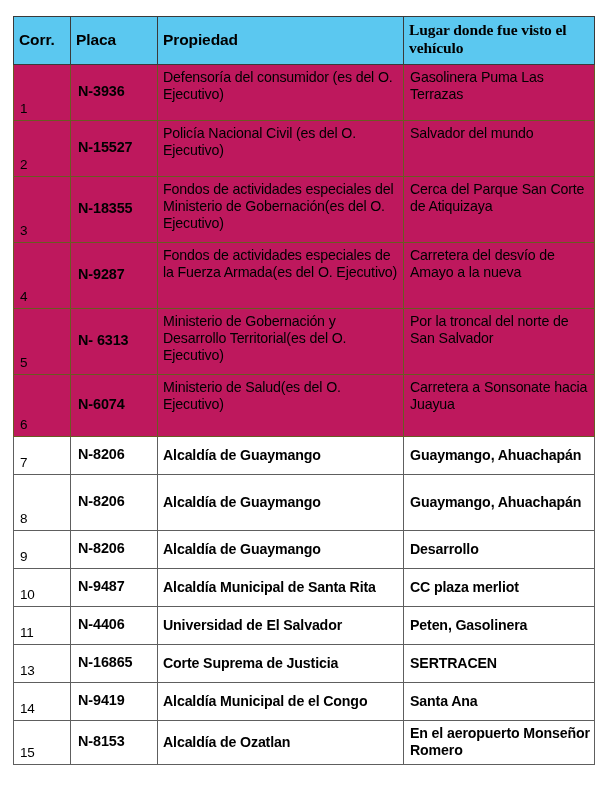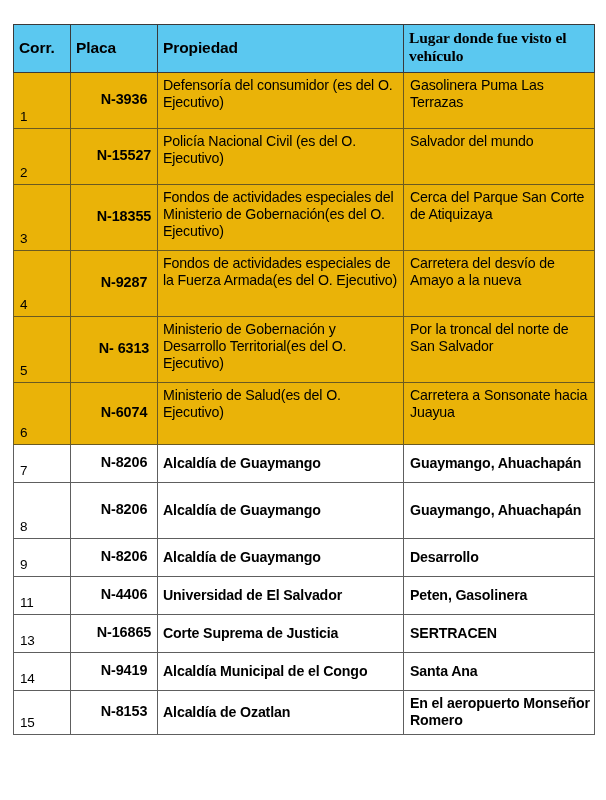--- a/index.html
+++ b/index.html
@@ -11,21 +11,21 @@
     width: 606px;
     height: 800px;
     font-family: "Liberation Sans", sans-serif;
     color: #000000;
     overflow: hidden;
   }
 
   #vehicle-table-wrapper {
     position: absolute;
     left: 13px;
-    top: 24px;
+    top: 16px;
     width: 581px;
   }
 
   table.vehicle-table {
     border-collapse: collapse;
     table-layout: fixed;
     width: 581px;
   }
 
   table.vehicle-table col.c-corr  { width: 57px; }
@@ -54,41 +54,41 @@
     font-size: 14.2px;
     vertical-align: top;
     line-height: 1.2;
     padding: 4px 4px 4px 5px;
     box-sizing: border-box;
     letter-spacing: -0.15px;
   }
 
   
   tr.row-hl td {
-    background: #eab308;
+    background: #be185d;
     border: 1px solid #6a5a22;
   }
   
   tr.row-plain td {
     background: #ffffff;
     border: 1px solid #5e5e5e;
   }
 
   
   td.cell-corr {
     vertical-align: bottom;
     font-size: 13.5px;
     padding-left: 6px;
     padding-bottom: 2px;
   }
   td.cell-placa {
     font-weight: bold;
     vertical-align: middle;
-    text-align: center;
-    padding-left: 24px;
+    text-align: left;
+    padding-left: 7px;
     font-size: 14.4px;
     letter-spacing: -0.1px;
   }
   td.cell-prop {
     vertical-align: top;
   }
   td.cell-lugar {
     vertical-align: top;
     padding-left: 6px;
   }
@@ -167,20 +167,26 @@
           <td class="cell-prop">Alcaldía de Guaymango</td>
           <td class="cell-lugar">Guaymango, Ahuachapán</td>
         </tr>
         <tr class="row-plain" style="height: 38px;">
           <td class="cell-corr">9</td>
           <td class="cell-placa">N-8206</td>
           <td class="cell-prop">Alcaldía de Guaymango</td>
           <td class="cell-lugar">Desarrollo</td>
         </tr>
         <tr class="row-plain" style="height: 38px;">
+          <td class="cell-corr">10</td>
+          <td class="cell-placa">N-9487</td>
+          <td class="cell-prop">Alcaldía Municipal de Santa Rita</td>
+          <td class="cell-lugar">CC plaza merliot</td>
+        </tr>
+        <tr class="row-plain" style="height: 38px;">
           <td class="cell-corr">11</td>
           <td class="cell-placa">N-4406</td>
           <td class="cell-prop">Universidad de El Salvador</td>
           <td class="cell-lugar">Peten, Gasolinera</td>
         </tr>
         <tr class="row-plain" style="height: 38px;">
           <td class="cell-corr">13</td>
           <td class="cell-placa">N-16865</td>
           <td class="cell-prop">Corte Suprema de Justicia</td>
           <td class="cell-lugar">SERTRACEN</td>

